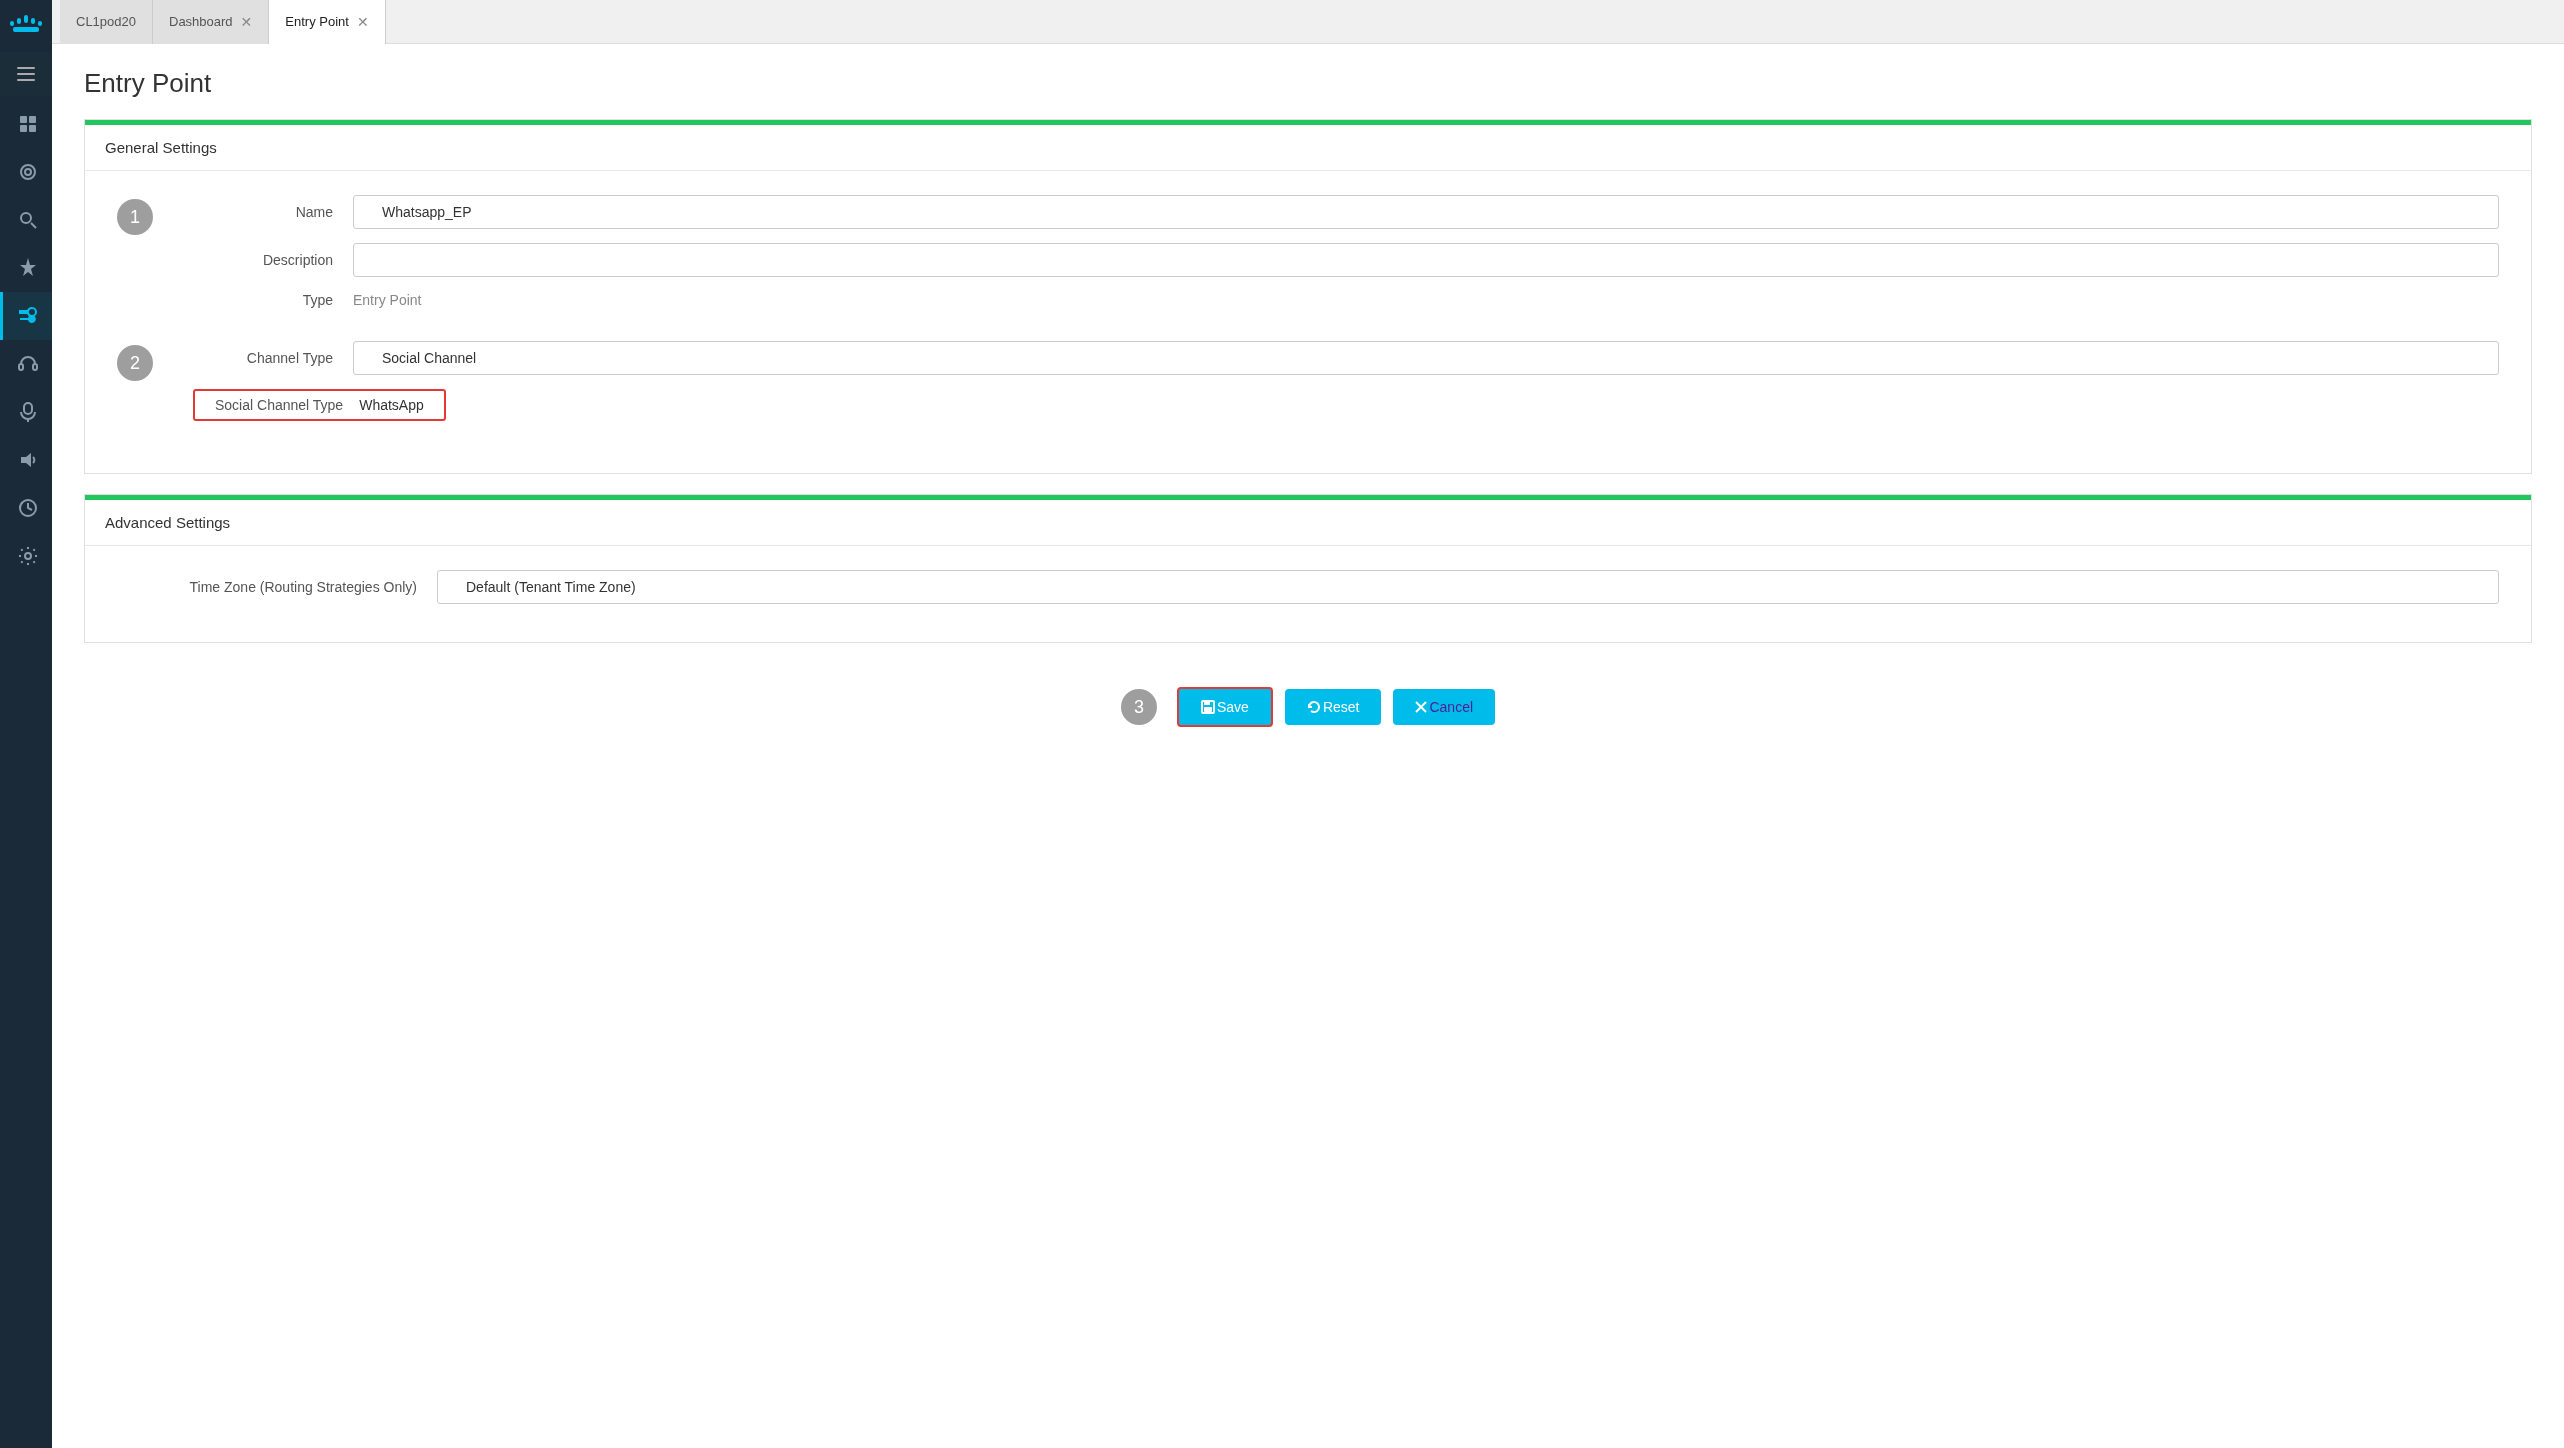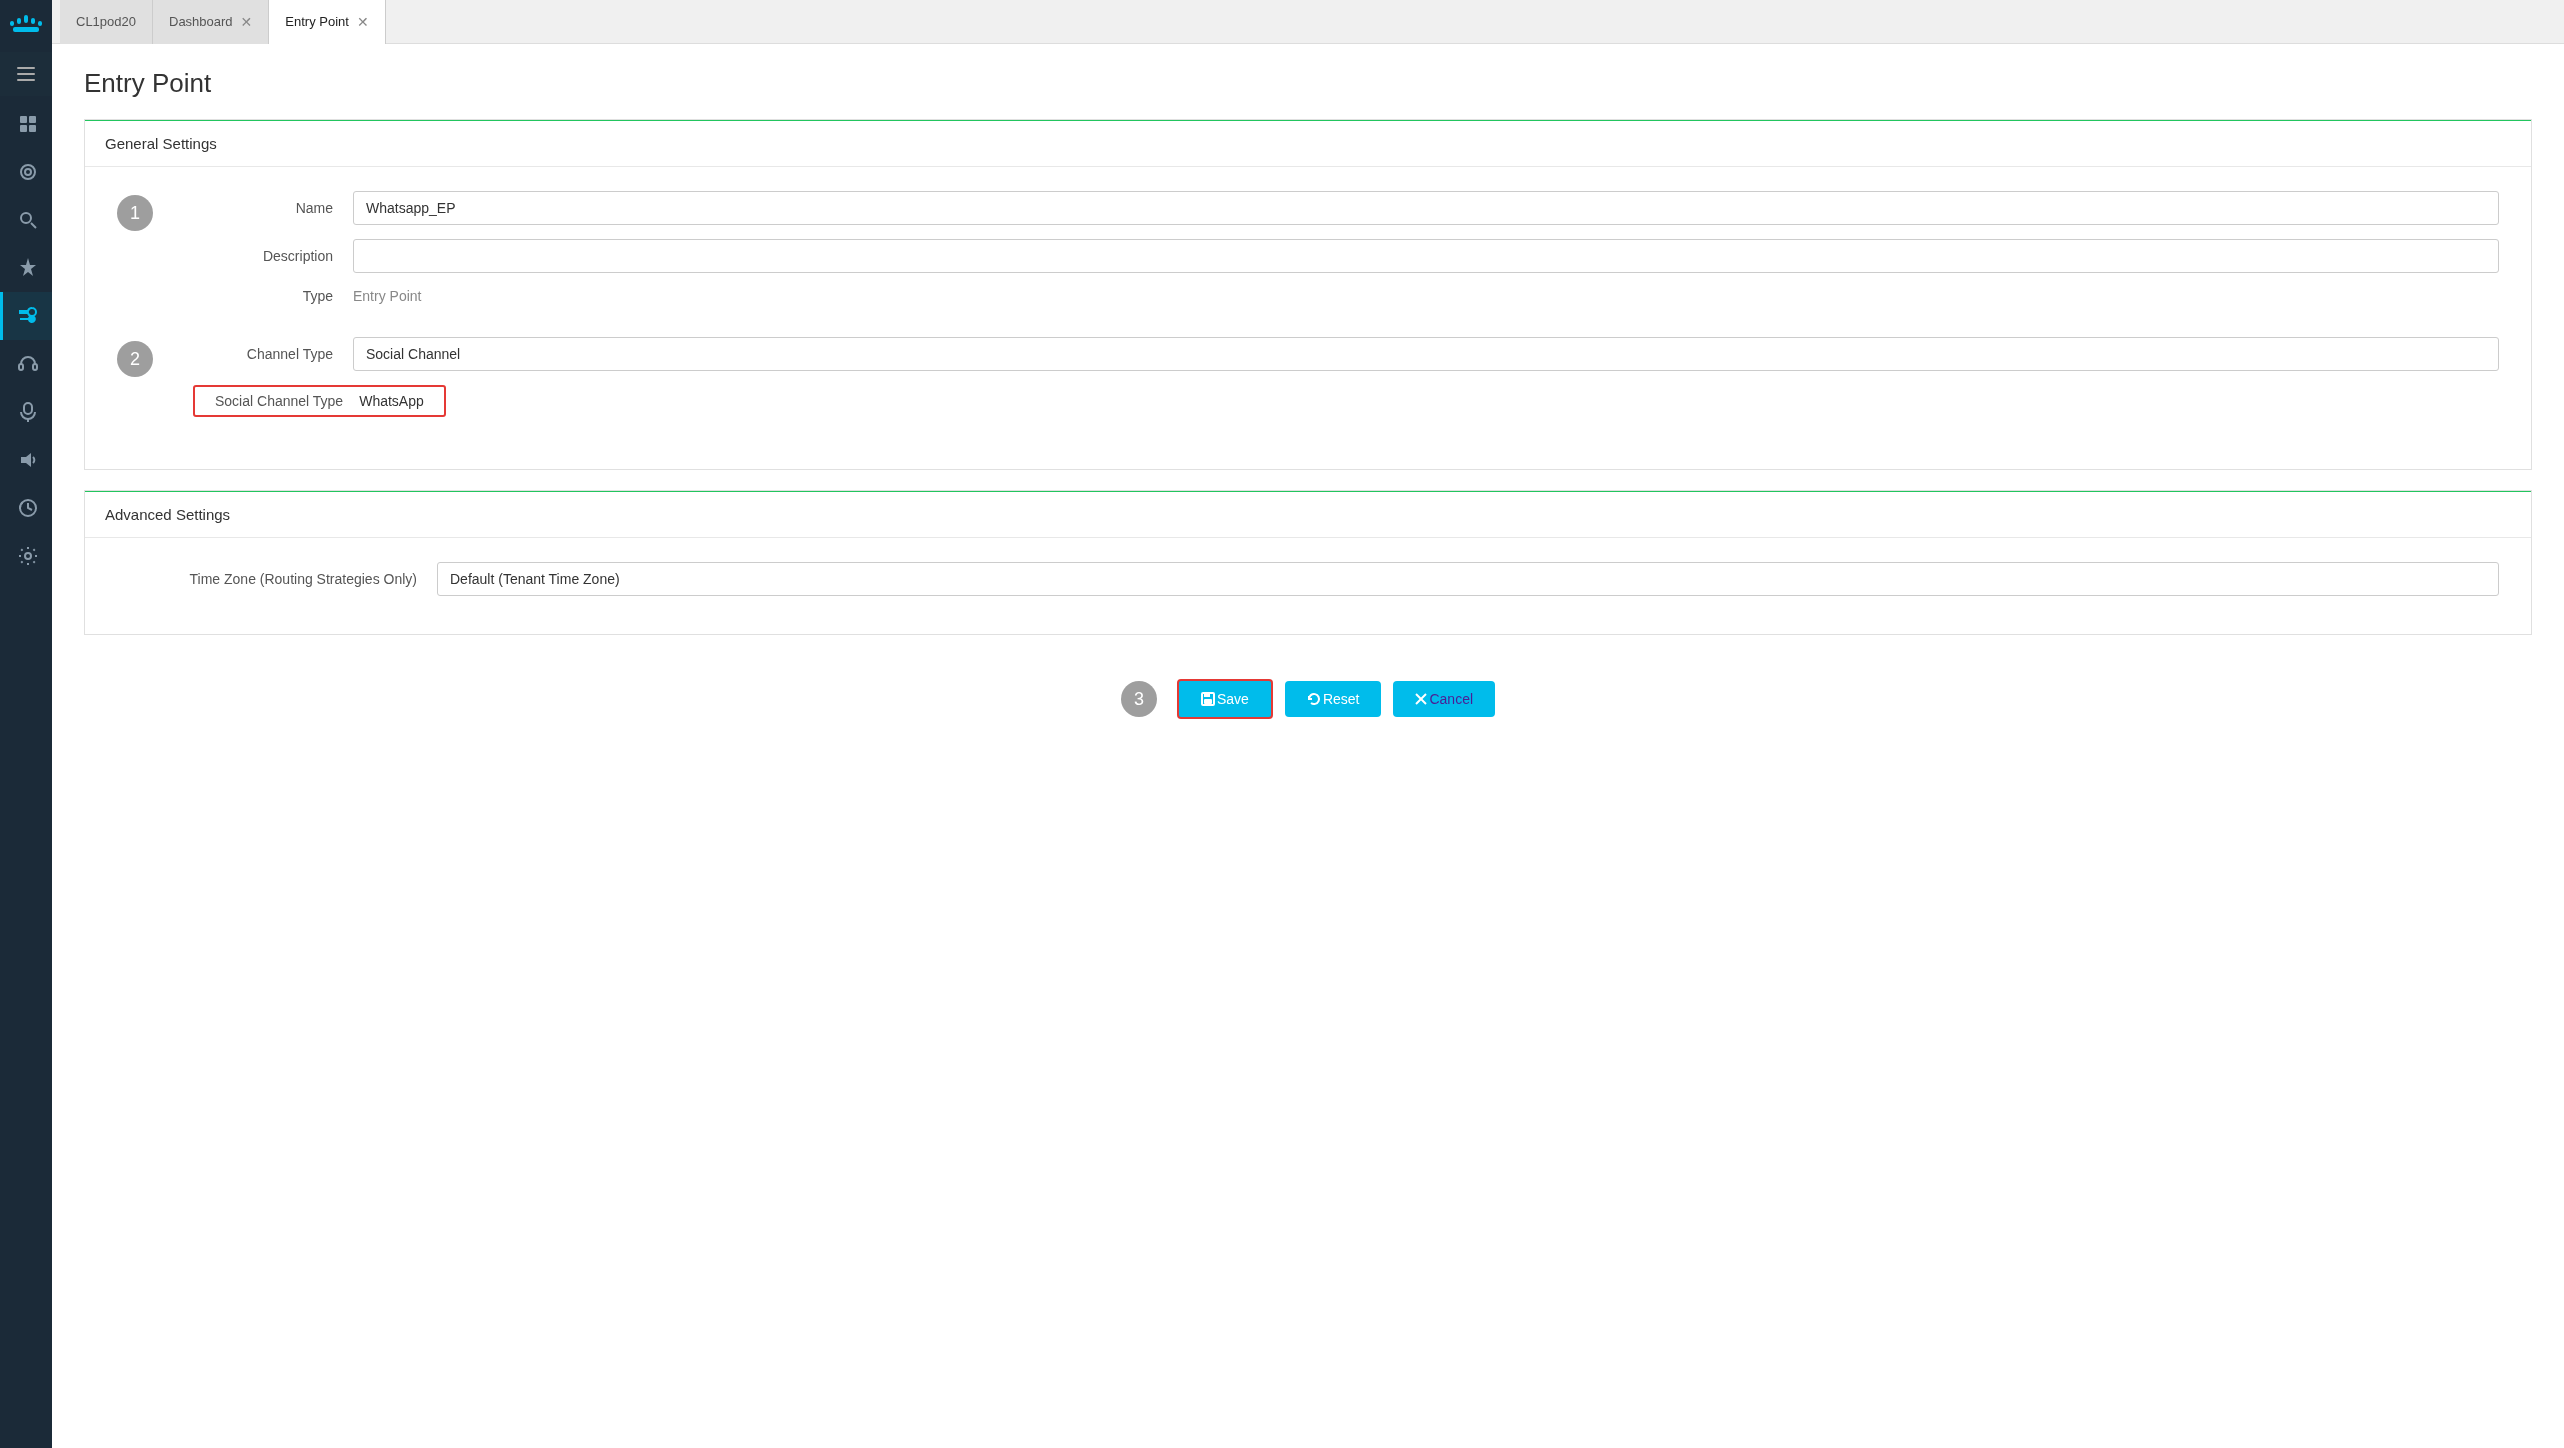--- a/index.html
+++ b/index.html
@@ -121,21 +121,21 @@
     }
 
     
     .section-card {
       background: #fff;
       border: 1px solid #e0e0e0;
       margin-bottom: 20px;
     }
     .section-header {
       background: #fff;
-      border-top: 1px solid #22c55e;
+      border-top: 5px solid #22c55e;
       padding: 14px 20px;
       font-size: 15px;
       font-weight: 500;
       color: #333;
       border-bottom: 1px solid #e8e8e8;
     }
     .section-body {
       padding: 24px 32px;
     }
 
@@ -176,21 +176,21 @@
       padding-right: 20px;
       flex-shrink: 0;
     }
     .field-value {
       flex: 1;
     }
     .field-input {
       width: 100%;
       border: 1px solid #ccc;
       border-radius: 3px;
-      padding: 8px 12px;
+      padding: 8px 28px;
       font-size: 14px;
       color: #333;
       background: #fff;
       outline: none;
     }
     .field-text {
       font-size: 14px;
       color: #888;
       padding: 8px 0;
     }

